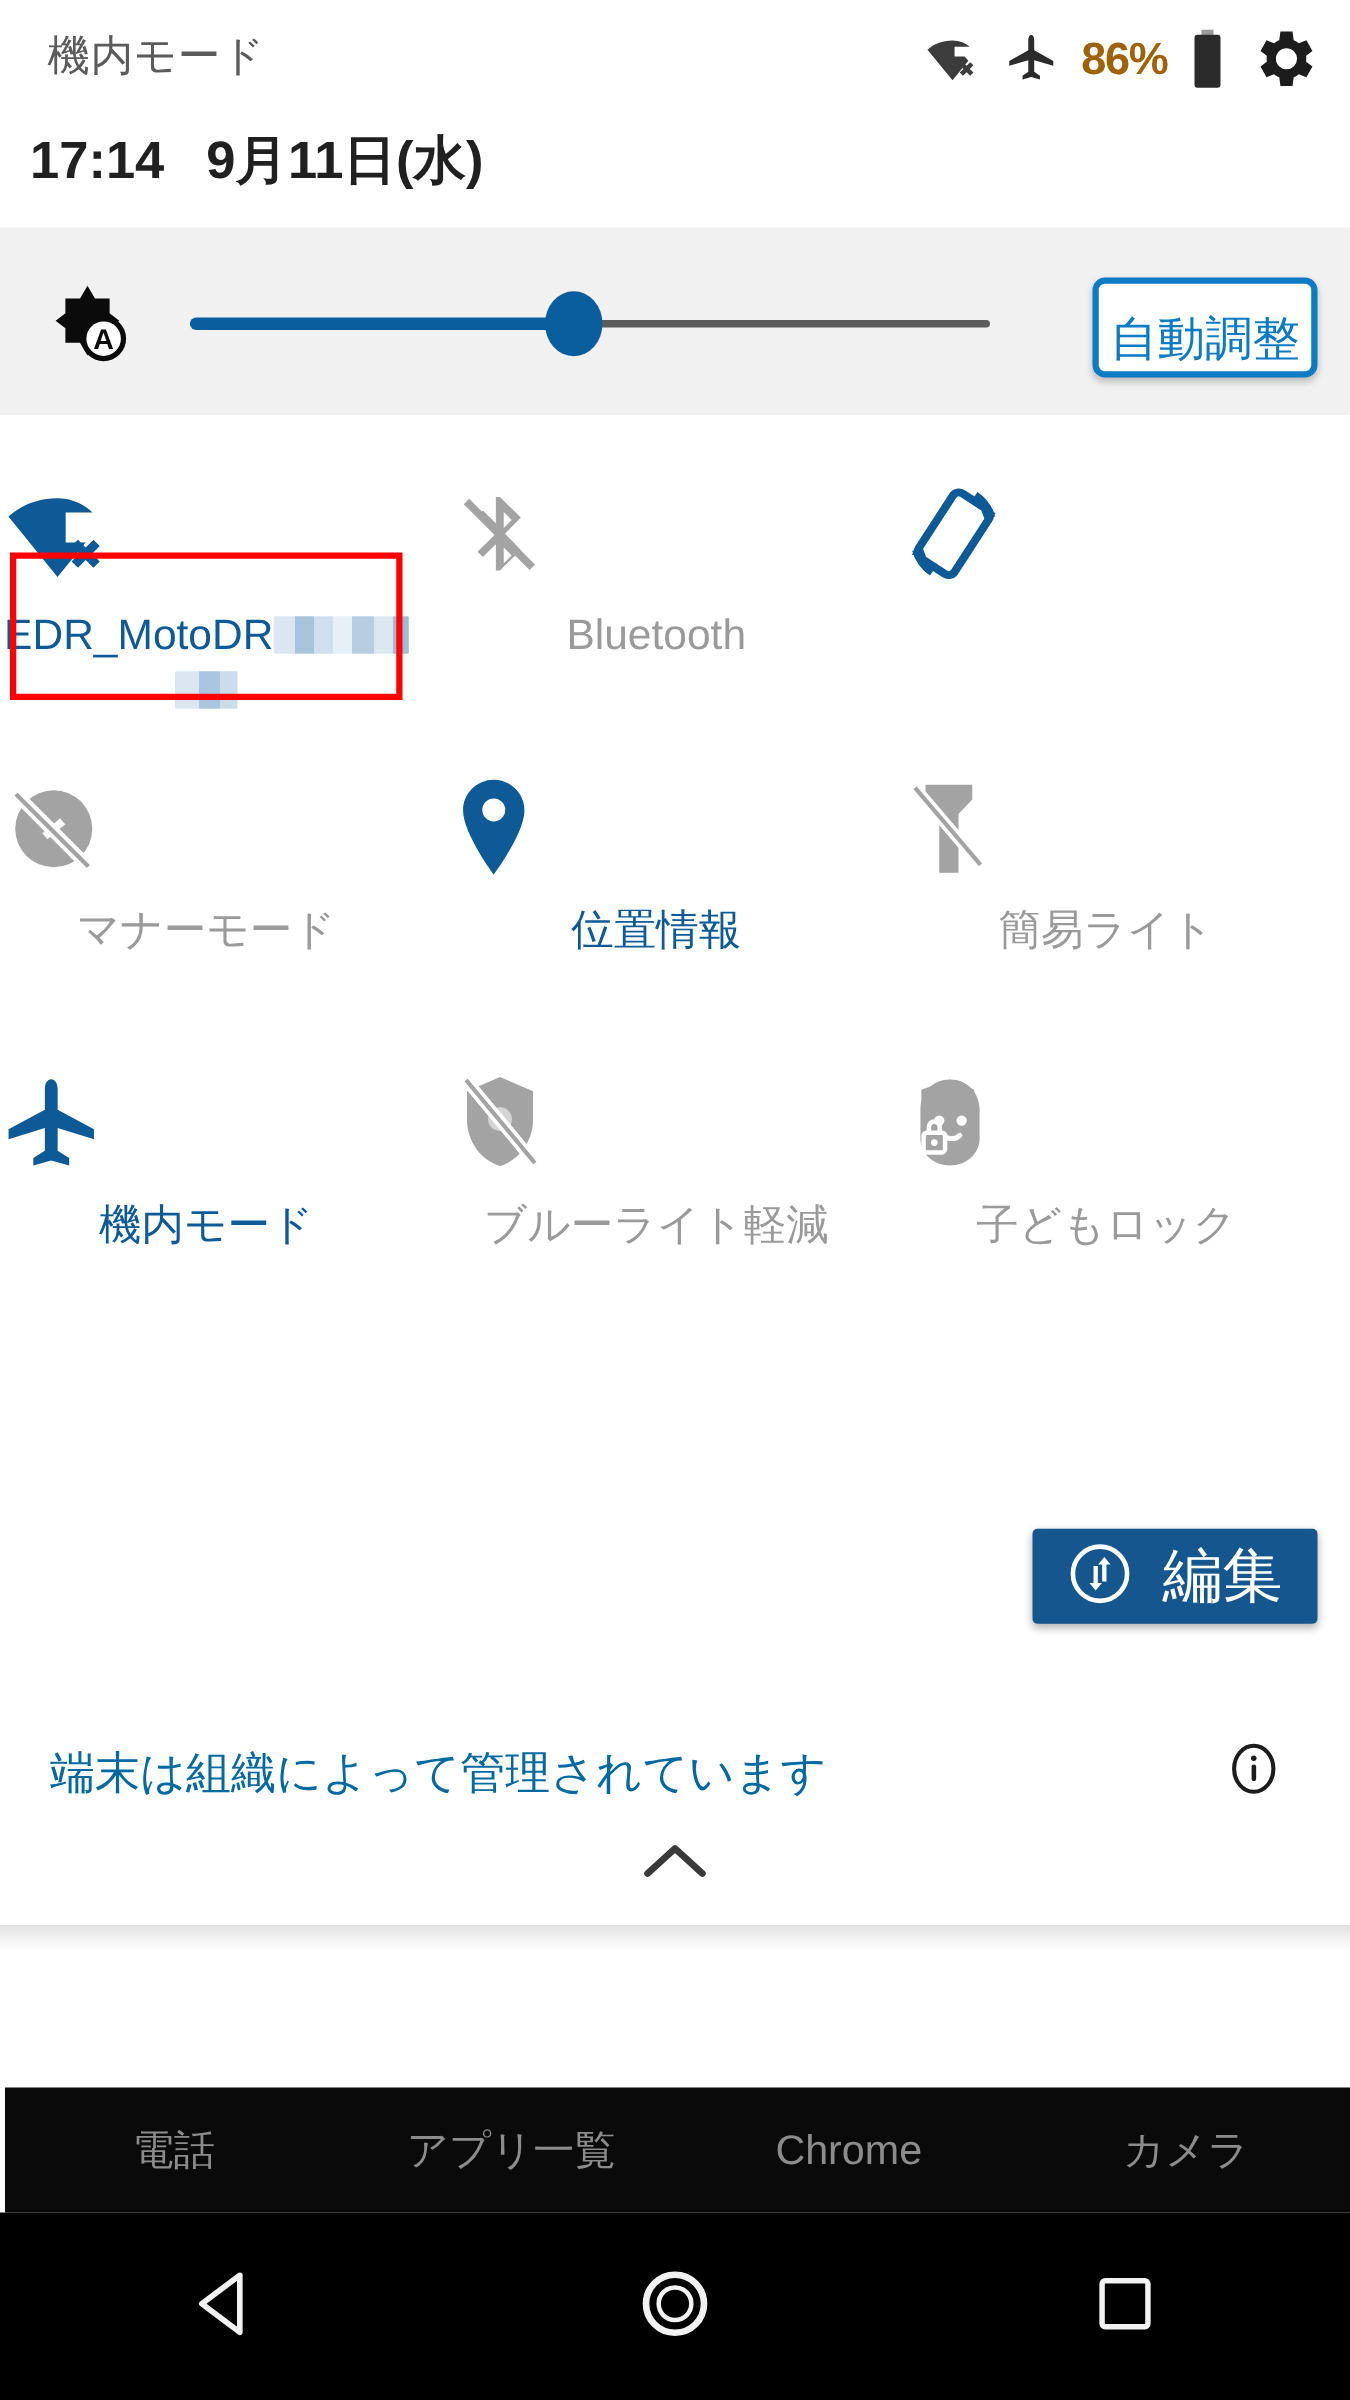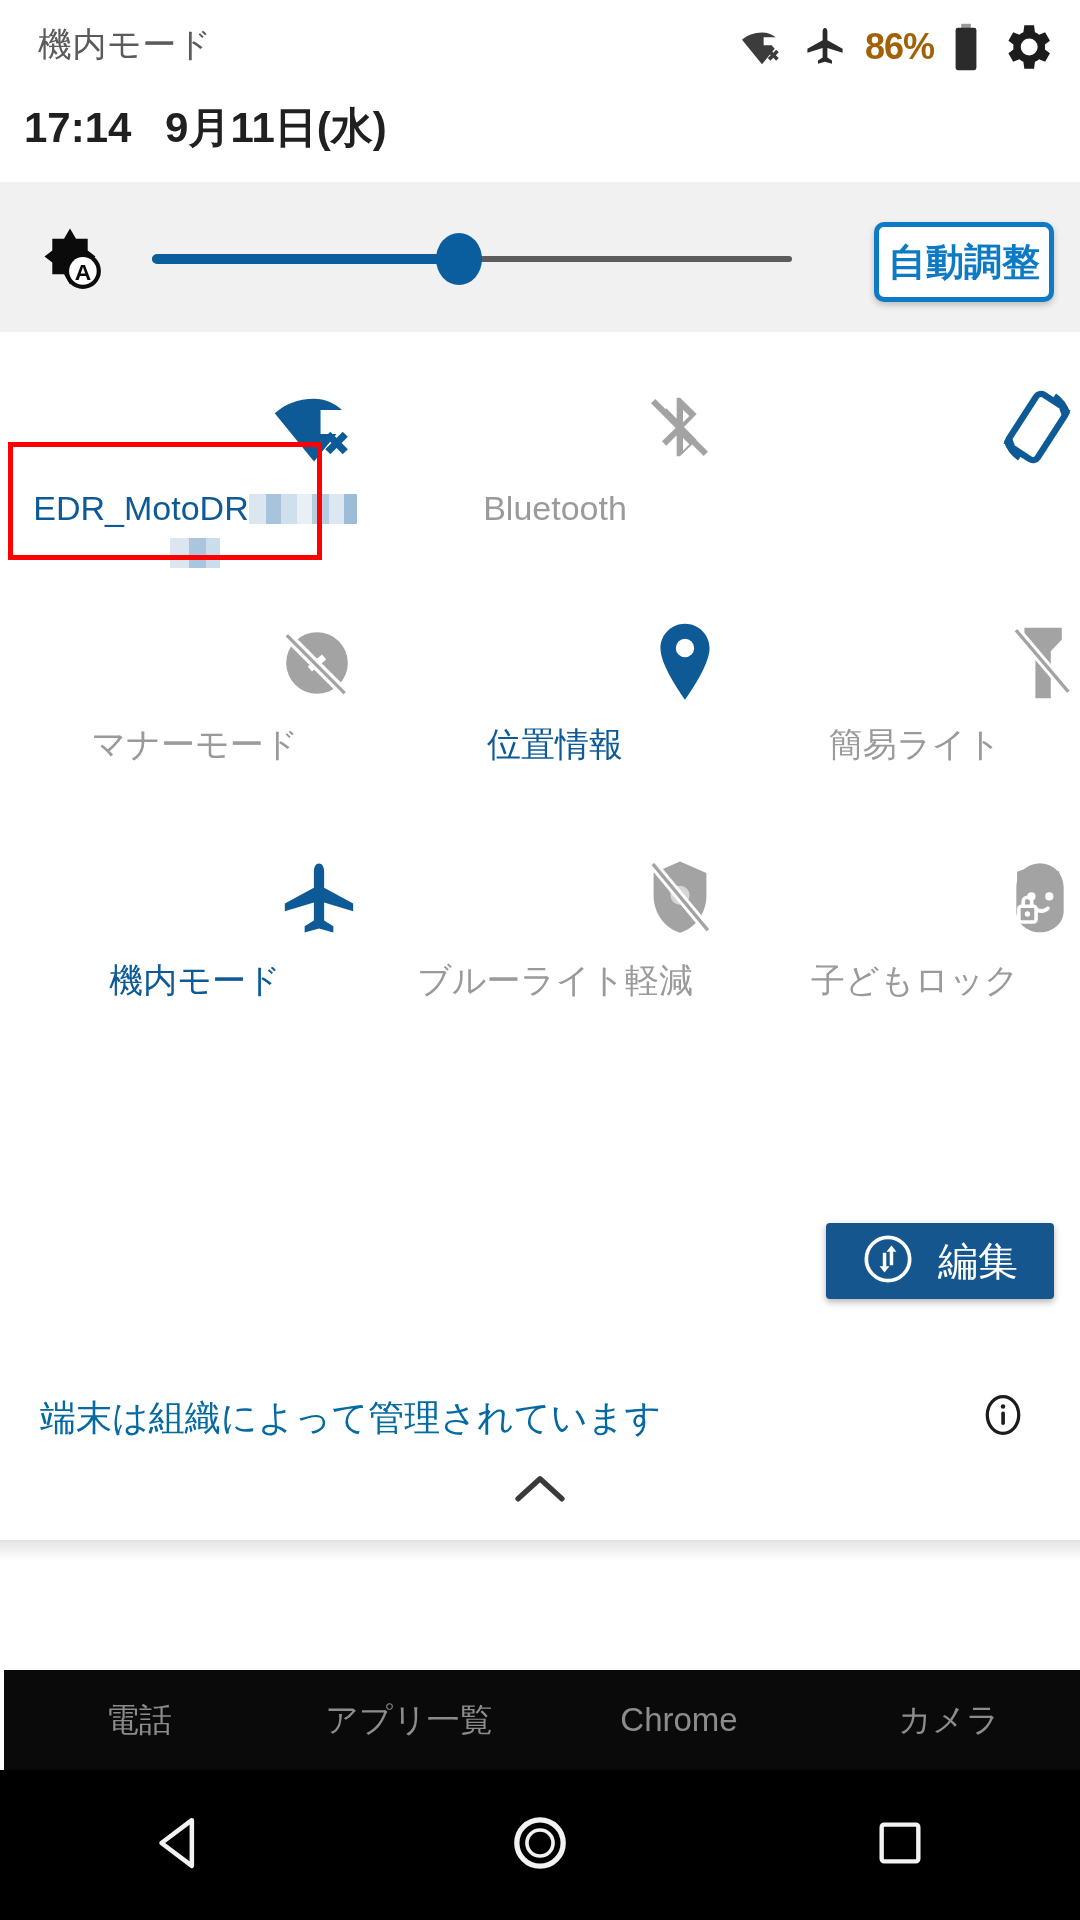--- a/index.html
+++ b/index.html
@@ -20,42 +20,42 @@
   .clockrow .date{margin-left:22px;}
   
   .bright-panel{position:absolute;left:0;top:182px;width:1080px;height:150px;background:#f1f1f1;}
   .bright-icon{position:absolute;left:34px;top:40px;width:72px;height:72px;}
   .slider-wrap{position:absolute;left:152px;top:72px;width:640px;height:10px;}
   .slider-track{position:absolute;left:0;top:2px;width:640px;height:6px;background:#5c5c5c;border-radius:3px;}
   .slider-fill{position:absolute;left:0;top:0px;width:48%;height:10px;background:#0b5e9e;border-radius:5px;}
   .slider-thumb{position:absolute;left:48%;top:5px;width:46px;height:52px;margin-left:-23px;margin-top:-26px;background:#0b5e9e;border-radius:50%;}
   .auto-btn{position:absolute;right:26px;top:40px;width:170px;height:70px;
     border:5px solid #0d7ac4;border-radius:10px;background:#ffffff;
-    display:flex;align-items:center;justify-content:center;
-    font-size:38px;color:#0d7ac4;font-weight:700;
+    display:flex;align-items:flex-end;justify-content:center;
+    font-size:38px;color:#0d7ac4;font-weight:400;
     box-shadow:0 3px 6px rgba(0,0,0,.22);}
   
   .tiles{position:absolute;left:0;top:346px;width:1080px;}
   .tile-row{display:flex;width:1080px;height:236px;}
-  .tile{width:360px;position:relative;display:flex;flex-direction:column;align-items:flex-end;}
+  .tile{width:360px;position:relative;display:flex;flex-direction:column;align-items:flex-start;}
   .tile-ico{height:118px;display:flex;align-items:center;justify-content:center;padding-top:22px;}
   .tile-lbl{font-size:34px;line-height:44px;text-align:center;width:330px;}
   .on{color:#0d5a96;}
   .off{color:#9a9a9a;}
   .wifi-lbl{position:relative;display:inline-block;}
   .redbox{position:absolute;left:8px;top:96px;width:314px;height:118px;border:5px solid #ff0000;box-sizing:border-box;}
   .blur{display:inline-block;vertical-align:-4px;height:30px;border-radius:1px;}
   .b1{width:108px;background:
       linear-gradient(90deg,#dbe6f0 0 16%,#a8c4dd 16% 30%,#cfdfed 30% 44%,#e7eff7 44% 58%,#b6cde2 58% 74%,#dce7f1 74% 88%,#9dbcd8 88% 100%);}
   .b2{width:50px;background:linear-gradient(90deg,#dbe6f0 0 38%,#aac5de 38% 72%,#cbdcea 72% 100%);}
   
   .edit-btn{position:absolute;right:26px;top:1223px;width:228px;height:76px;background:#15568f;
      border-radius:4px;display:flex;align-items:center;justify-content:center;gap:24px;
      box-shadow:0 3px 7px rgba(0,0,0,.3);}
-  .edit-lbl{color:#ffffff;font-size:40px;font-weight:500;}
+  .edit-lbl{color:#ffffff;font-size:48px;font-weight:500;}
   
   .mgmt{position:absolute;left:40px;top:1394px;font-size:36px;color:#0369a1;}
   .info-ico{position:absolute;right:54px;top:1392px;}
   .chevron-up{position:absolute;left:0;top:1472px;width:1080px;text-align:center;}
   .panel-divider{position:absolute;left:0;top:1540px;width:1080px;height:2px;background:#e3e3e3;}
   .shade-shadow{position:absolute;left:0;top:1542px;width:1080px;height:18px;
       background:linear-gradient(180deg,rgba(0,0,0,.10),rgba(0,0,0,0));}
   
   .notif{position:absolute;left:0;top:1548px;width:1080px;height:110px;}
   

